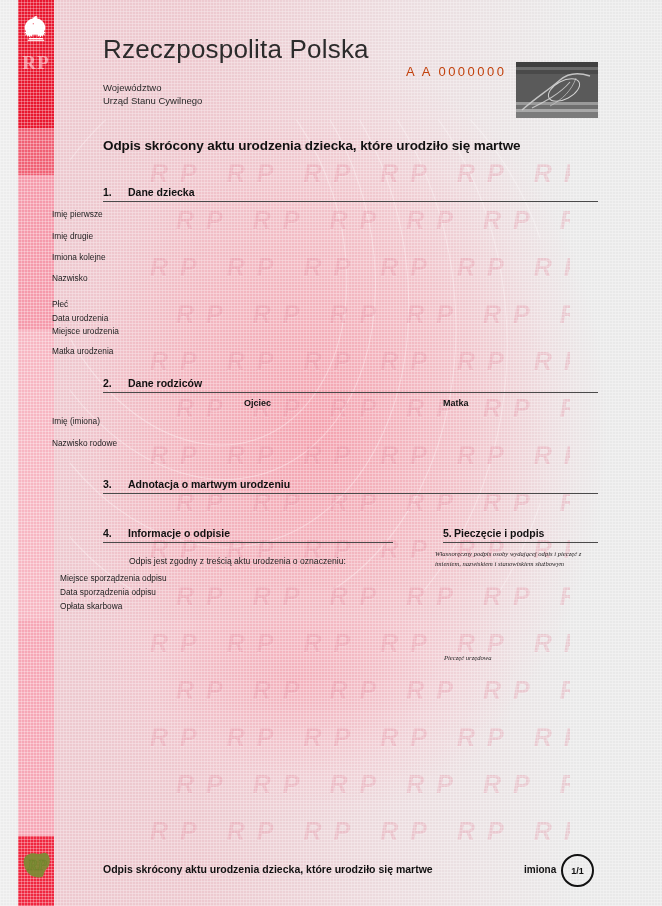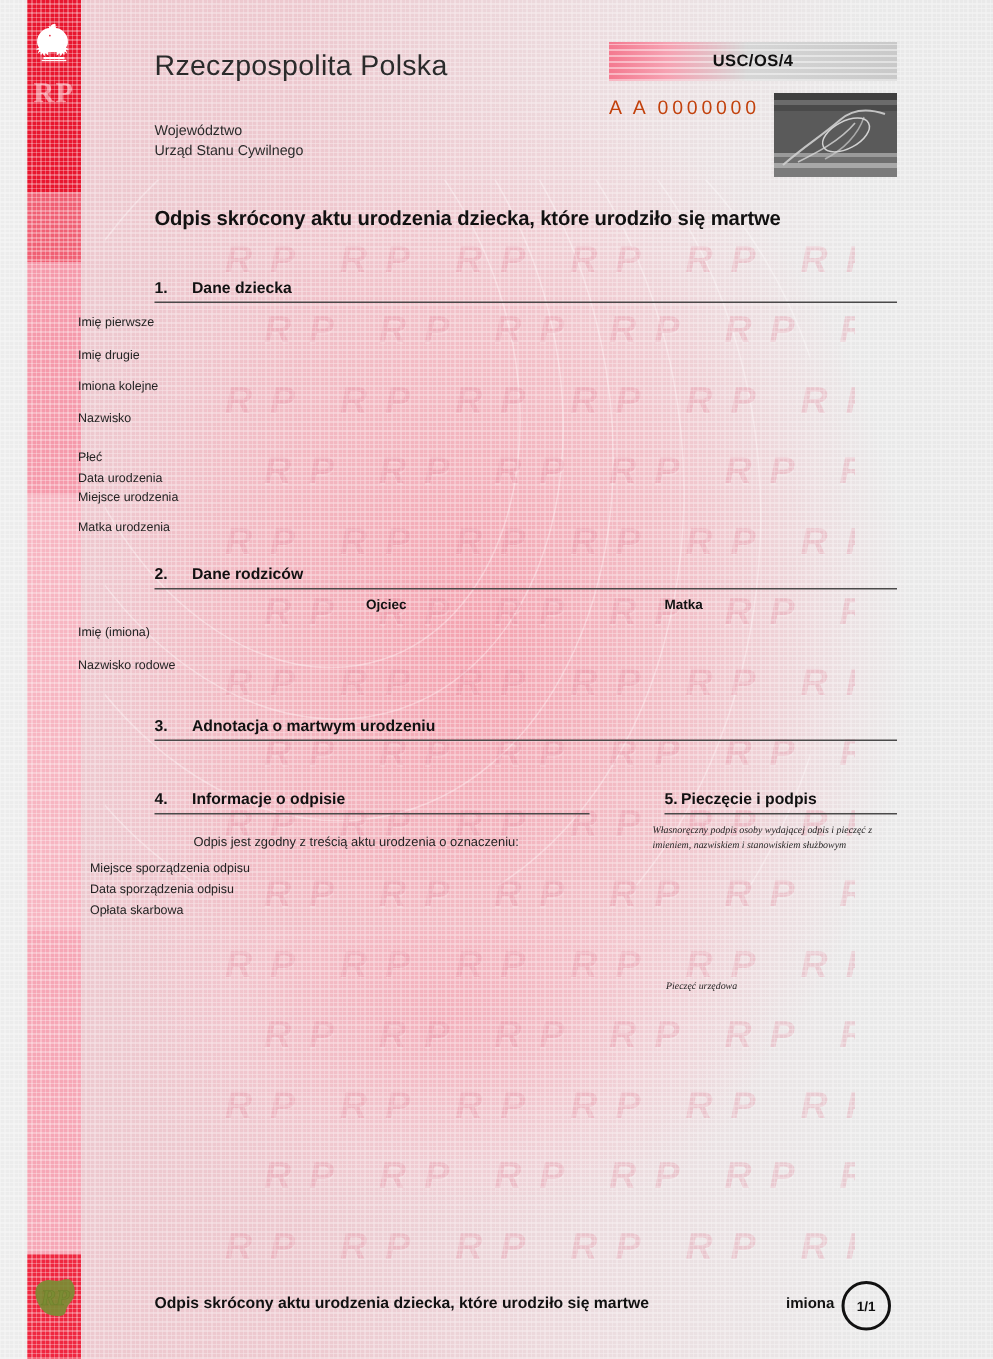--- a/index.html
+++ b/index.html
@@ -51,21 +51,21 @@
        repeating-linear-gradient(90deg,rgba(255,255,255,.28) 0 1px,rgba(0,0,0,0) 1px 3px);}
   .eagle{position:absolute;left:3px;top:14px;width:30px;height:34px;}
   .rp-mono{position:absolute;left:0;top:52px;width:36px;text-align:center;
      font-family:"Liberation Serif",serif;font-weight:bold;font-size:19px;
      color:rgba(255,255,255,.50);letter-spacing:1px;}
   .footer-emblem{position:absolute;left:2px;top:846px;width:34px;height:38px;}
 
   
   .content{position:absolute;left:0;top:0;width:662px;height:906px;}
 
-  .hdr-title{position:absolute;left:103px;top:34px;font-size:19px;
+  .hdr-title{position:absolute;left:103px;top:34px;font-size:26px;
      color:#2b2b2b;letter-spacing:.2px;}
   .hdr-sub{position:absolute;left:103px;font-size:9.5px;color:#2b2b2b;}
   .hdr-sub.l1{top:82px;}
   .hdr-sub.l2{top:95px;}
 
   
   .code-bar{position:absolute;left:406px;top:28px;width:192px;height:26px;
      background:linear-gradient(90deg,#f4798f 0%,#f6a2b2 20%,#d6d6d6 48%,#c9c9c9 100%);}
   .code-bar-lines{position:absolute;inset:0;
      background:repeating-linear-gradient(0deg,rgba(255,255,255,.45) 0 1px,rgba(0,0,0,0) 1px 4px);}
@@ -169,24 +169,20 @@
       <text x="17" y="24" text-anchor="middle" font-family="Liberation Serif, serif" font-size="15" font-weight="bold" font-style="italic" fill="#7a8c33" stroke="#6e7f2c" stroke-width="0.4">RP</text>
     </svg>
   </div>
 
   <div class="content">
 
     <div class="hdr-title">Rzeczpospolita Polska</div>
     <div class="hdr-sub l1">Województwo</div>
     <div class="hdr-sub l2">Urząd Stanu Cywilnego</div>
 
-    <div class="code-bar">
-      <div class="code-bar-lines"></div>
-      <span>USC/OS/4</span>
-    </div>
 
     <div class="serial">A A 0000000</div>
 
     <div class="holo">
       <svg viewBox="0 0 82 56">
         <path d="M6 48 C22 34 30 30 44 18 C52 11 62 10 74 14" fill="none" stroke="#cfcfcf" stroke-width="1.4" opacity=".9"></path>
         <path d="M16 46 C28 40 44 32 54 20" fill="none" stroke="#d8d8d8" stroke-width="1.1" opacity=".8"></path>
         <path d="M34 44 C46 38 56 28 60 16" fill="none" stroke="#c6c6c6" stroke-width="1" opacity=".75"></path>
         <ellipse cx="48" cy="28" rx="17" ry="9" transform="rotate(-28 48 28)" fill="none" stroke="#d2d2d2" stroke-width="1"></ellipse>
       </svg>

